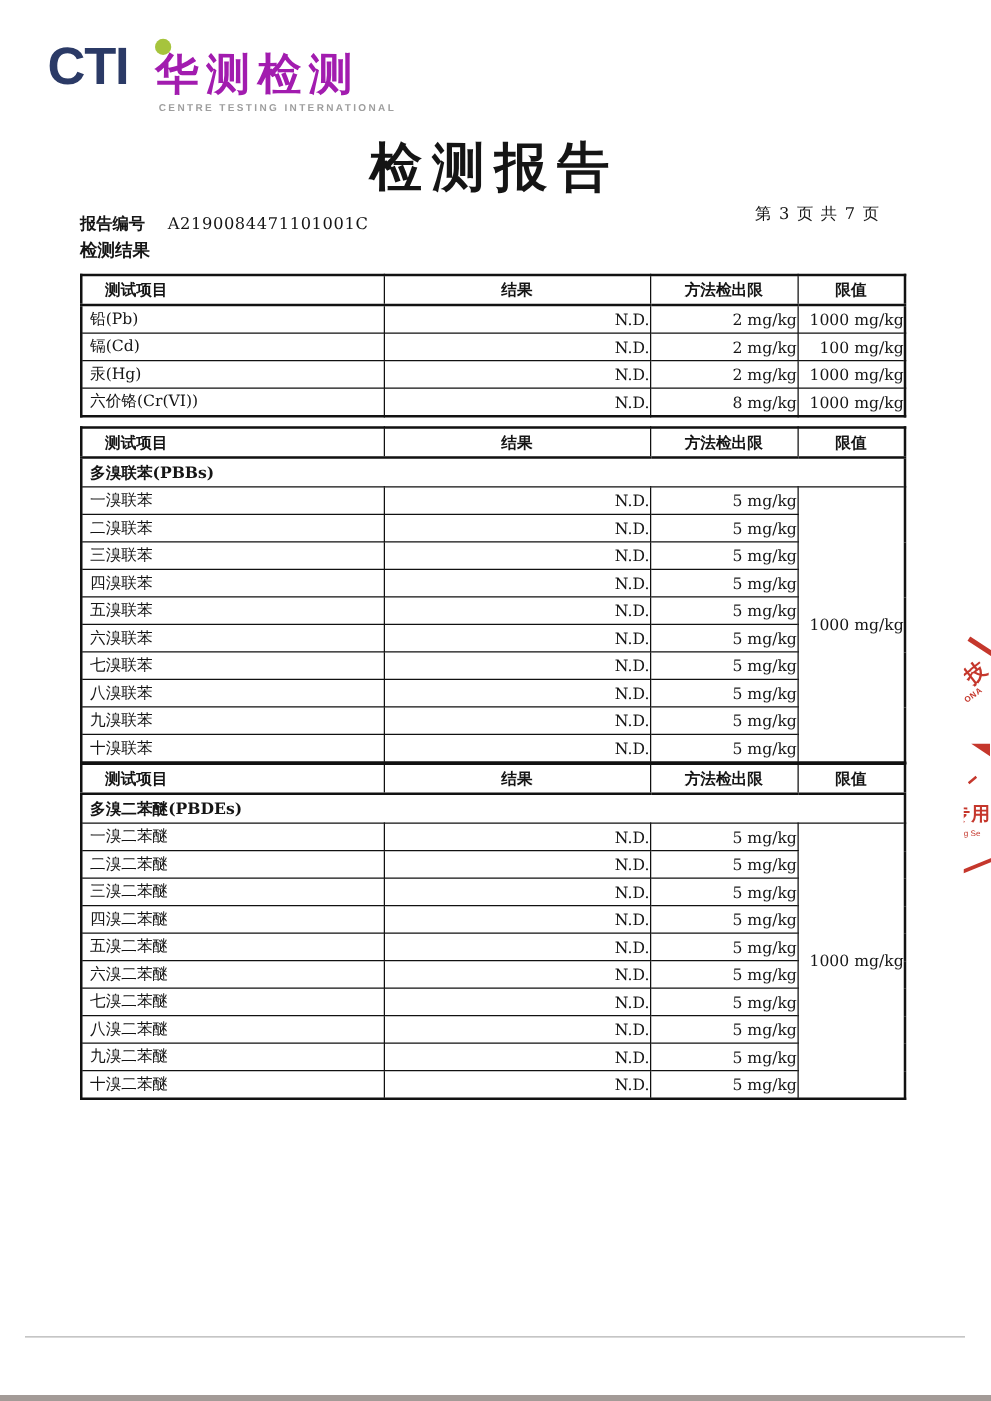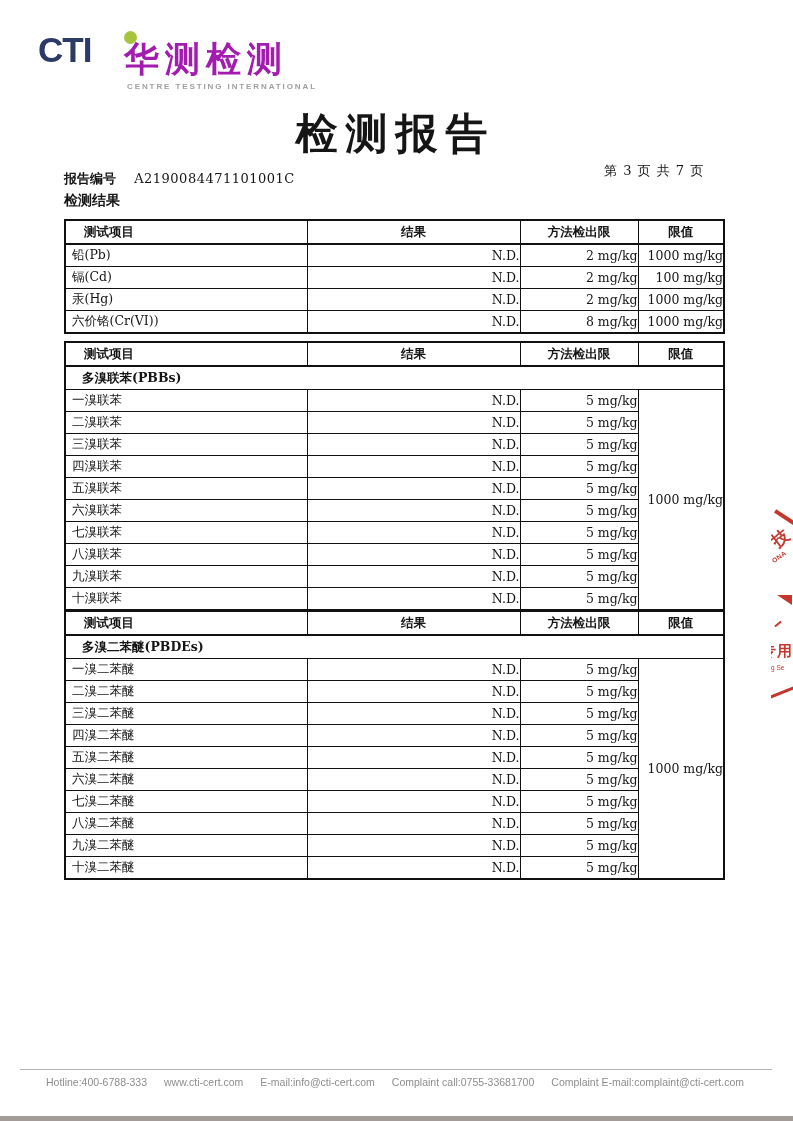--- a/index.html
+++ b/index.html
@@ -3,21 +3,21 @@
 <meta charset="utf-8">
 <style>
   html,body{margin:0;padding:0;background:#e8e8e8;}
   .page{position:relative;width:793px;height:1121px;background:#ffffff;overflow:hidden;
         font-family:"DejaVu Serif","Liberation Serif",serif;color:#151515;margin:0 auto;
         box-shadow:0 0 4px rgba(0,0,0,.25);}
 
   
   .logo{position:absolute;left:38px;top:20px;width:300px;height:80px;}
   .logo-cti{position:absolute;left:0;top:12px;font-family:"Liberation Sans",sans-serif;
-            font-weight:900;font-size:35px;line-height:1;color:#2b3a66;letter-spacing:-1px;}
+            font-weight:900;font-size:42px;line-height:1;color:#2b3a66;letter-spacing:-1px;}
   .logo-dot{position:absolute;left:86px;top:-1px;width:13px;height:13px;border-radius:50%;
             background:#a6c43d;}
   .logo-cn{position:absolute;left:86px;top:16px;font-family:"DejaVu Sans","Liberation Sans",sans-serif;
            font-size:35px;font-weight:600;color:#a21caf;letter-spacing:6px;white-space:nowrap;}
   .logo-tagline{position:absolute;left:89px;top:62px;font-family:"Liberation Sans",sans-serif;
            font-size:8px;font-weight:bold;letter-spacing:1.9px;color:#9e9e9e;white-space:nowrap;}
 
   
   .title{position:absolute;left:0;right:10px;top:106px;text-align:center;font-size:42px;
          font-weight:700;letter-spacing:8px;text-indent:8px;}
@@ -29,21 +29,21 @@
 
   
   table.tbl{position:absolute;left:64px;width:659px;border-collapse:collapse;table-layout:fixed;
             font-size:12.5px;border:2px solid #111;}
   .tbl th,.tbl td{border:1px solid #111;height:21px;padding:0;white-space:nowrap;overflow:hidden;
                   font-weight:normal;}
   .tbl thead th{border-bottom:2px solid #111;font-weight:700;height:22px;text-align:center;}
   .tbl thead th.c0{text-align:left;padding-left:18px;}
   .tbl td.item{text-align:left;padding-left:6px;}
   .tbl td.center{text-align:right;}
-  .tbl td.group{font-weight:700;text-align:left;padding-left:16px;height:22px;}
+  .tbl td.group{font-weight:700;text-align:left;padding-left:6px;height:22px;}
   #tbl0{top:219px;}
   #tbl1{top:341px;}
   #tbl2{top:610px;}
 
   
   .stamp{position:absolute;right:0;top:509px;width:22px;height:200px;overflow:hidden;
          color:#c5372c;pointer-events:none;}
   .stamp .ln1{position:absolute;left:2px;top:7px;width:26px;height:4px;background:#c5372c;
               transform:rotate(33deg);}
   .stamp .ch1{position:absolute;left:1px;top:18px;font-size:17px;font-weight:700;
@@ -283,22 +283,15 @@
     <div class="ch1">技</div>
     <div class="lt1">ONA</div>
     <div class="tri"></div>
     <div class="tick"></div>
     <div class="ch2">专用</div>
     <div class="lt2">g Se</div>
     <div class="ln2"></div>
   </div>
 
   <div class="footer-line"></div>
-  <div class="footer-text">
-      <span>Hotline:400-6788-333</span>
-      <span>www.cti-cert.com</span>
-      <span>E-mail:info@cti-cert.com</span>
-      <span>Complaint call:0755-33681700</span>
-      <span>Complaint E-mail:complaint@cti-cert.com</span>
-    </div>
   <div class="bottom-bar"></div>
 
 </div>
 
 </body></html>

